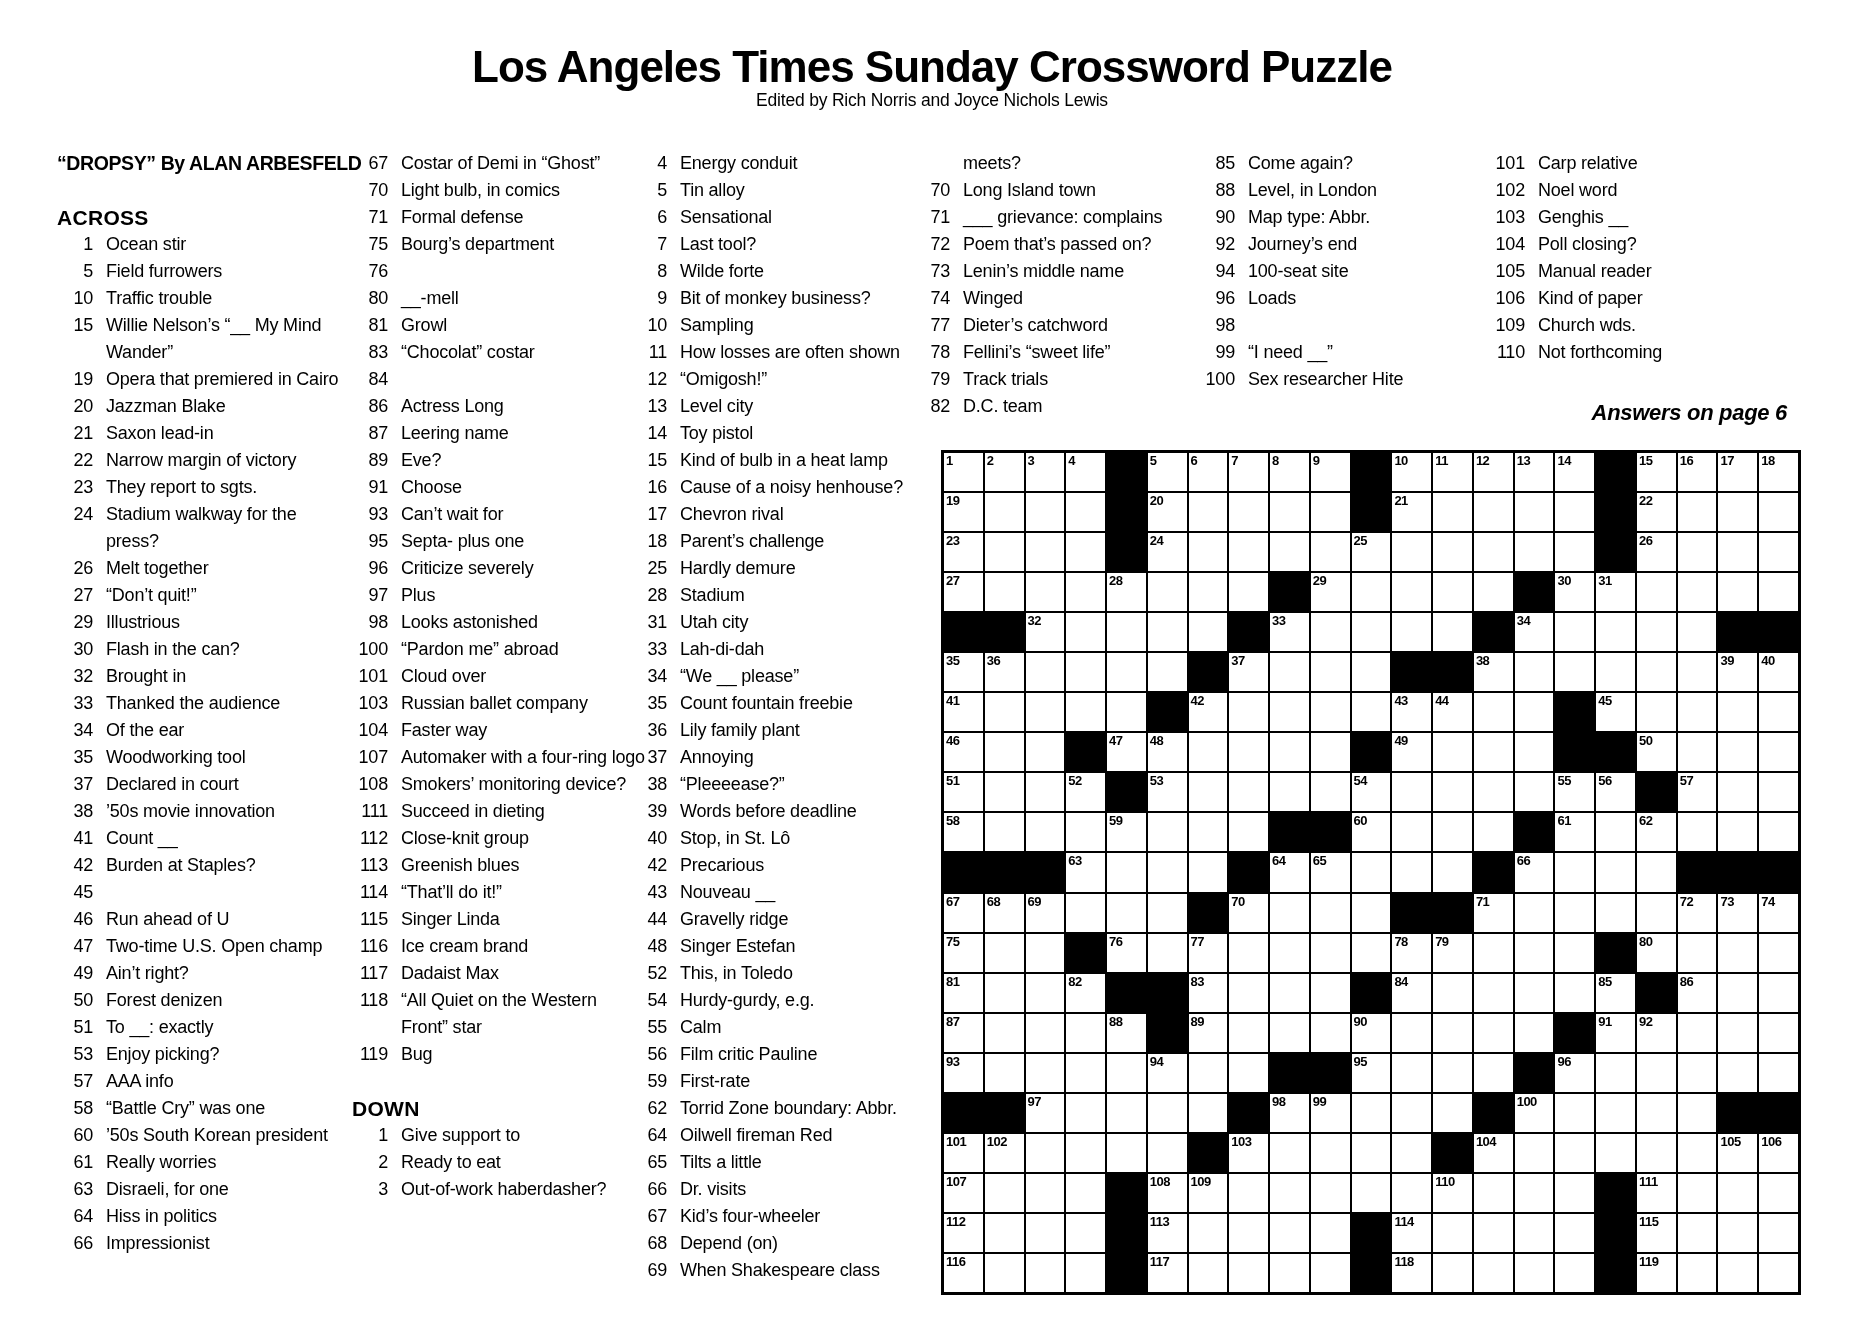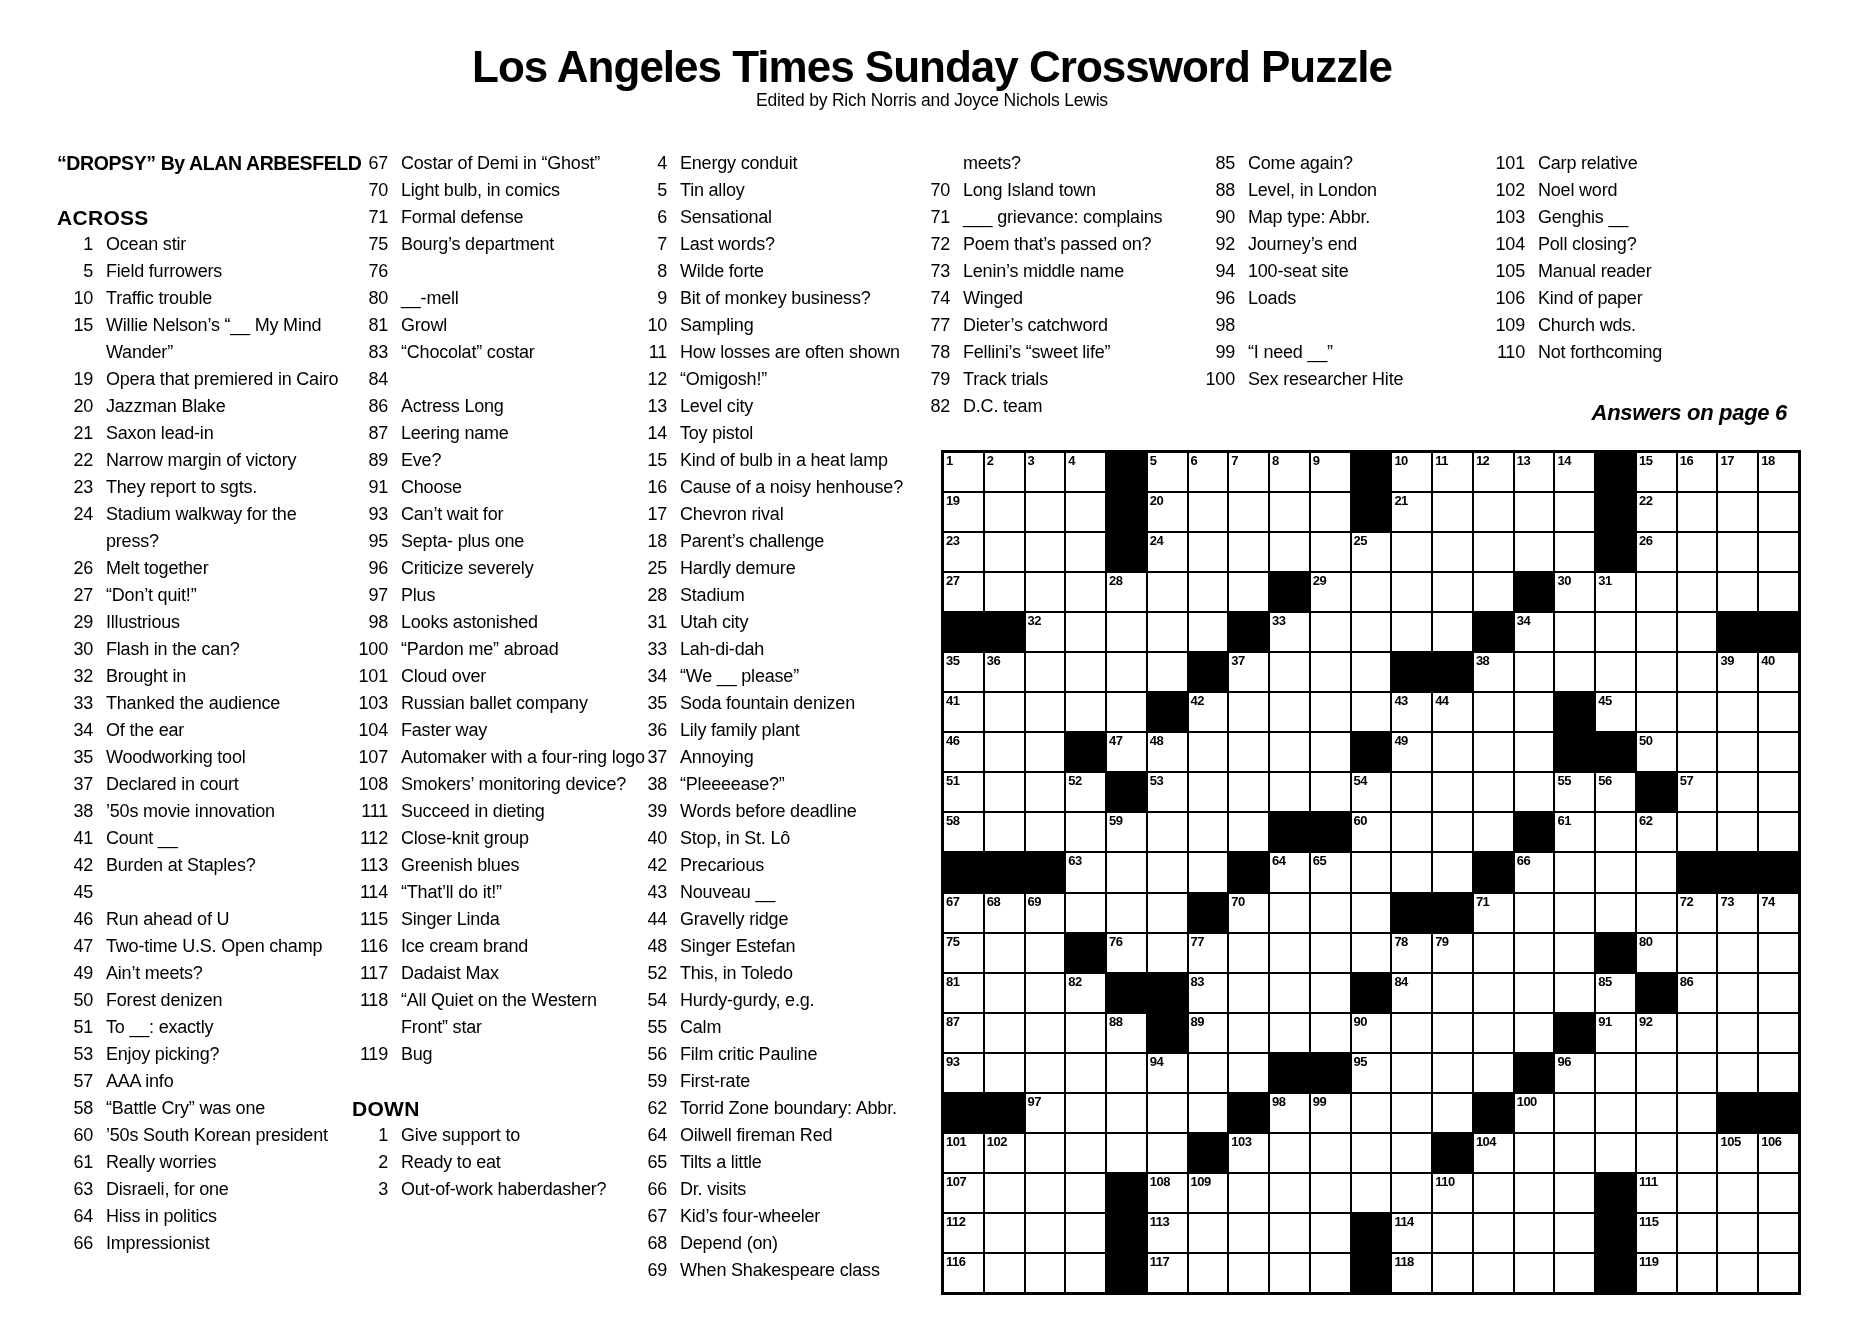--- a/index.html
+++ b/index.html
@@ -155,21 +155,21 @@
     <div class="clue">
       <span class="cnum">46</span>
       <span class="ctext">Run ahead of U</span>
     </div>
     <div class="clue">
       <span class="cnum">47</span>
       <span class="ctext">Two-time U.S. Open champ</span>
     </div>
     <div class="clue">
       <span class="cnum">49</span>
-      <span class="ctext">Ain’t meets?</span>
+      <span class="ctext">Ain’t right?</span>
     </div>
     <div class="clue">
       <span class="cnum">50</span>
       <span class="ctext">Forest denizen</span>
     </div>
     <div class="clue">
       <span class="cnum">51</span>
       <span class="ctext">To __: exactly</span>
     </div>
     <div class="clue">
@@ -359,21 +359,21 @@
     <div class="clue">
       <span class="cnum">5</span>
       <span class="ctext">Tin alloy</span>
     </div>
     <div class="clue">
       <span class="cnum">6</span>
       <span class="ctext">Sensational</span>
     </div>
     <div class="clue">
       <span class="cnum">7</span>
-      <span class="ctext">Last words?</span>
+      <span class="ctext">Last tool?</span>
     </div>
     <div class="clue">
       <span class="cnum">8</span>
       <span class="ctext">Wilde forte</span>
     </div>
     <div class="clue">
       <span class="cnum">9</span>
       <span class="ctext">Bit of monkey business?</span>
     </div>
     <div class="clue">
@@ -427,21 +427,21 @@
     <div class="clue">
       <span class="cnum">33</span>
       <span class="ctext">Lah-di-dah</span>
     </div>
     <div class="clue">
       <span class="cnum">34</span>
       <span class="ctext">“We __ please”</span>
     </div>
     <div class="clue">
       <span class="cnum">35</span>
-      <span class="ctext">Soda fountain denizen</span>
+      <span class="ctext">Count fountain freebie</span>
     </div>
     <div class="clue">
       <span class="cnum">36</span>
       <span class="ctext">Lily family plant</span>
     </div>
     <div class="clue">
       <span class="cnum">37</span>
       <span class="ctext">Annoying</span>
     </div>
     <div class="clue">

